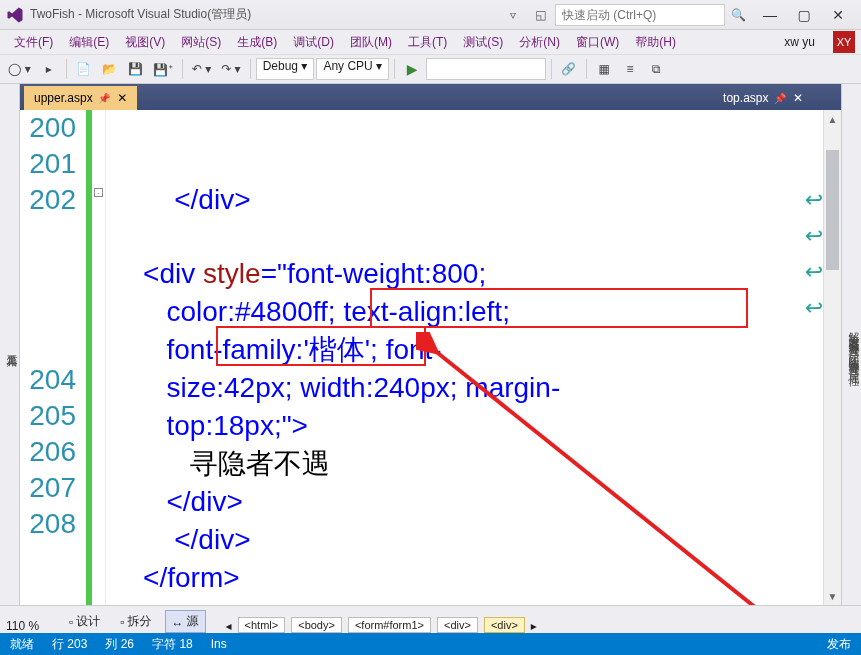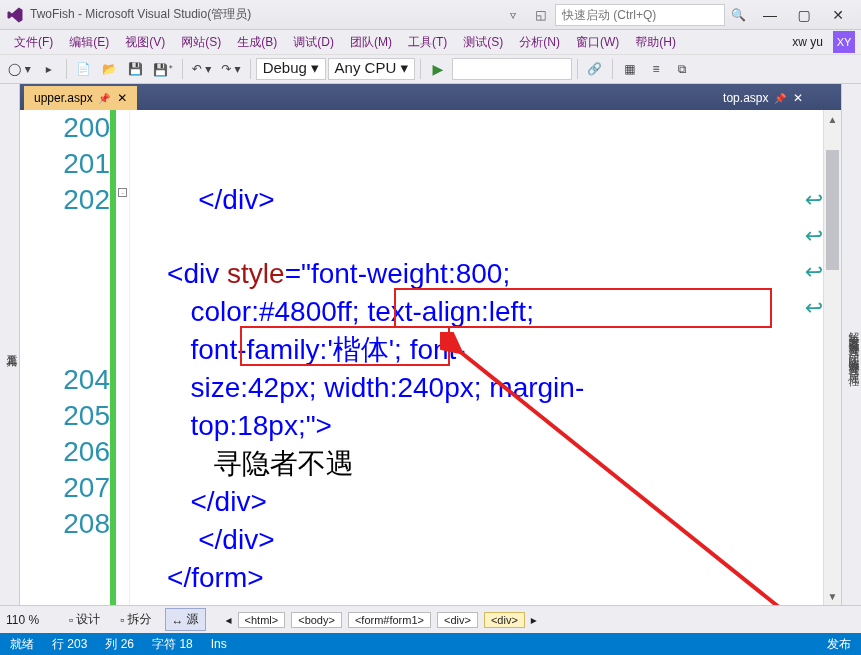--- a/index.html
+++ b/index.html
@@ -8,53 +8,53 @@
 .titlebar .logo { width:18px; height:18px; margin-right:6px; }
 .titlebar .title { flex:0 0 auto; font-size:12px; color:#525252; }
 .titlebar .spacer { flex:1; }
 .titlebar .tb-icon { width:28px; height:28px; display:flex; align-items:center; justify-content:center; color:#5d5d5d; }
 .titlebar input.search { width:170px; height:22px; border:1px solid #ccc; padding:0 6px; font-size:12px; background:#fff; color:#888; }
 .titlebar .winbtn { width:34px; height:28px; display:flex; align-items:center; justify-content:center; color:#333; font-size:14px; }
 .menubar { height:24px; display:flex; align-items:center; padding:0 6px; background:#eeeef2; }
 .menubar .mitem { padding:0 8px; font-size:12px; color:#701a75; }
 .menubar .spacer { flex:1; }
 .menubar .user { color:#1e1e1e; font-size:12px; padding:0 6px; }
-.menubar .avatar { width:22px; height:22px; background:#8b5cf6; color:#fff; display:flex; align-items:center; justify-content:center; font-size:11px; margin-left:4px; }
+.menubar .avatar { width:22px; height:22px; background:#b91c1c; color:#fff; display:flex; align-items:center; justify-content:center; font-size:11px; margin-left:12px; }
 .toolbar { height:30px; display:flex; align-items:center; background:#eeeef2; border-top:1px solid #ddd; border-bottom:1px solid #ccc; padding:0 4px; gap:2px; }
 .toolbar .tbtn { height:24px; min-width:24px; display:flex; align-items:center; justify-content:center; padding:0 4px; color:#444; }
 .toolbar .sep { width:1px; height:20px; background:#ccc; margin:0 3px; }
-.toolbar select, .toolbar .combo { height:22px; border:1px solid #ccc; background:#fff; font-size:15px; padding:0 6px; }
+.toolbar select, .toolbar .combo { height:22px; border:1px solid #ccc; background:#fff; font-size:12px; padding:0 6px; }
 .toolbar .play { color:#388a34; font-size:14px; }
 .docwell { position:relative; height:calc(655px - 30px - 24px - 30px - 28px - 22px); display:flex; background:#fff;justify-content:space-between; }
 .lefttool { width:20px; background:#eeeef2; border-right:1px solid #ccc; writing-mode:vertical-rl; text-align:center; font-size:11px; color:#444; padding-top:4px; }
 .righttool { width:20px; background:#eeeef2; border-left:1px solid #ccc; writing-mode:vertical-rl; text-align:center; font-size:11px; color:#444; padding-top:4px; letter-spacing:2px;}
 .tabs { height:26px; background:linear-gradient(#4b5a82,#3d4c74); display:flex; align-items:flex-end; padding-left:4px; position:relative; }
 .tab { height:24px; display:flex; align-items:center; padding:0 10px; font-size:12px; gap:6px; }
 .tab.active { background:#f5cc84; color:#000; }
 .tab .pin { color:#0066cc; font-size:10px; }
 .tab.inactive { color:#fff; background:transparent; margin-left:auto; margin-right:28px;}
 .tab.inactive .pin { color:#fff; }
 .editor-wrap { flex:1; display:flex; flex-direction:column; min-width:0; }
 .editor-body { flex:1; display:flex; position:relative; background:#fff; overflow:hidden; }
-.gutter { width:96px; background:#fff; text-align:right; padding-right:0; font-family:Consolas,monospace; font-size:28px; color:#2b91af; border-right:6px solid #4ec94e; user-select:none; }
+.gutter { width:72px; background:#fff; text-align:right; padding-right:10px; font-family:Consolas,monospace; font-size:28px; color:#2b91af; border-right:6px solid #4ec94e; user-select:none; }
 .gutter div { height:36px; line-height:36px; }
 .outline { width:14px; background:#fff; border-right:1px solid #eee; position:relative; }
 .outline .box { position:absolute; left:2px; width:9px; height:9px; border:1px solid #888; background:#fff; font-size:8px; line-height:7px; text-align:center; color:#888; }
 .code { flex:1; font-family:Consolas,"Courier New",monospace; font-size:28px; line-height:36px; padding-left:6px; position:relative; white-space:pre; color:#000; }
 .code .t-blue { color:#0000ff; }
 .code .t-red { color:#a31515; }
 .hl-box1 { position:absolute; border:2px solid #e62020; }
 .hl-box2 { position:absolute; border:2px solid #e62020; }
 .arrow-svg { position:absolute; pointer-events:none; }
 .currline { position:absolute; left:0; right:0; height:36px; background:#f5f5f0; z-index:-1; }
 .wrap-glyph { position:absolute; right:0; width:18px; height:36px; color:#2aa198; font-size:22px; display:flex; align-items:center; justify-content:center; }
 .scroll-v { width:18px; background:#f0f0f0; border-left:1px solid #ddd; position:relative; }
 .scroll-v .thumb { position:absolute; left:2px; right:2px; top:40px; height:120px; background:#c2c3c9; }
 .scroll-v .arr { height:18px; display:flex; align-items:center; justify-content:center; color:#666; font-size:10px; }
-.bottom-nav { height:28px; background:#eeeef2; border-top:1px solid #ccc; display:flex; align-items:center; padding:0 6px; gap:6px; font-size:12px; }
+.bottom-nav { height:28px; background:#eeeef2; border-top:1px solid #ccc; display:flex; align-items:flex-end; padding:0 6px; gap:6px; font-size:12px; }
 .bottom-nav .zoom { width:50px; }
 .bottom-nav .mode { padding:2px 6px; border:1px solid transparent; display:flex; gap:3px; align-items:center;}
 .bottom-nav .mode.active { border:1px solid #9aa7d1; background:#dde3f5; }
 .bottom-nav .crumb { border:1px solid #bbb; background:#fff; padding:1px 6px; font-size:11px; }
 .bottom-nav .crumb.active { background:#fff3c2; border-color:#d4b95e; }
 .statusbar { height:22px; background:#007acc; color:#fff; display:flex; align-items:center; font-size:12px; padding:0 10px; gap:18px; }
 .statusbar .sp { flex:1; }
 </style>
 </head>
 <body>

